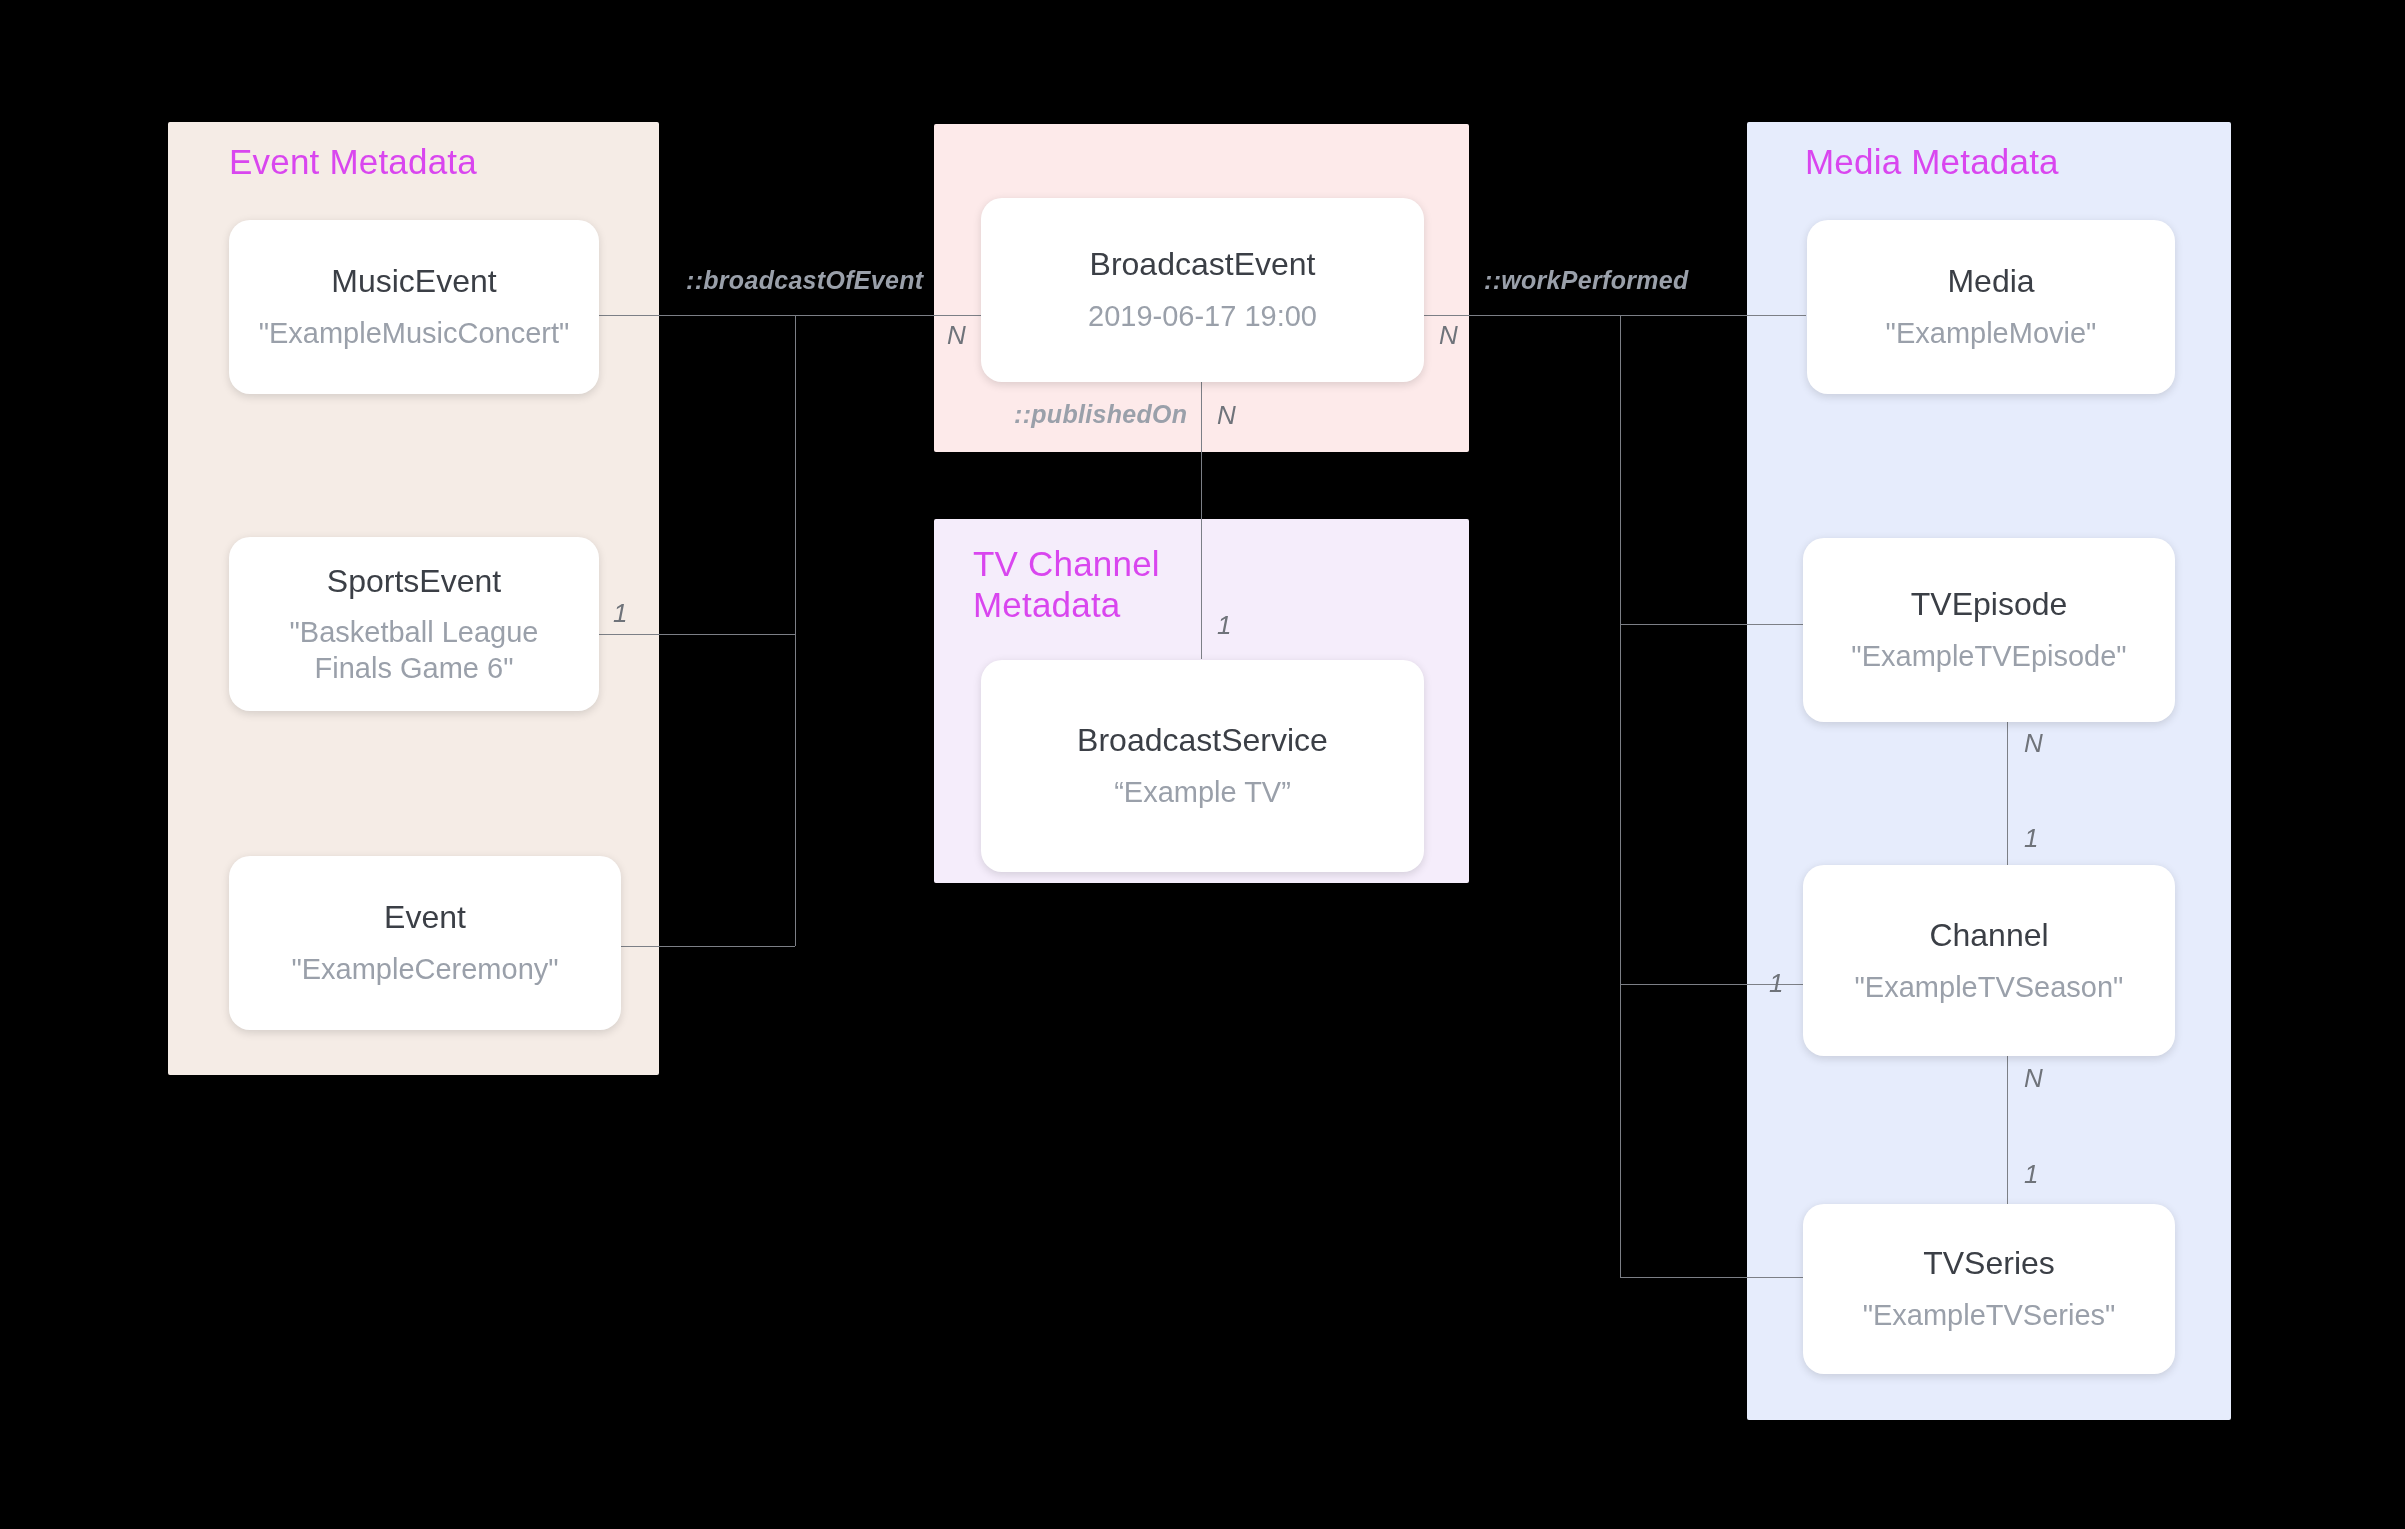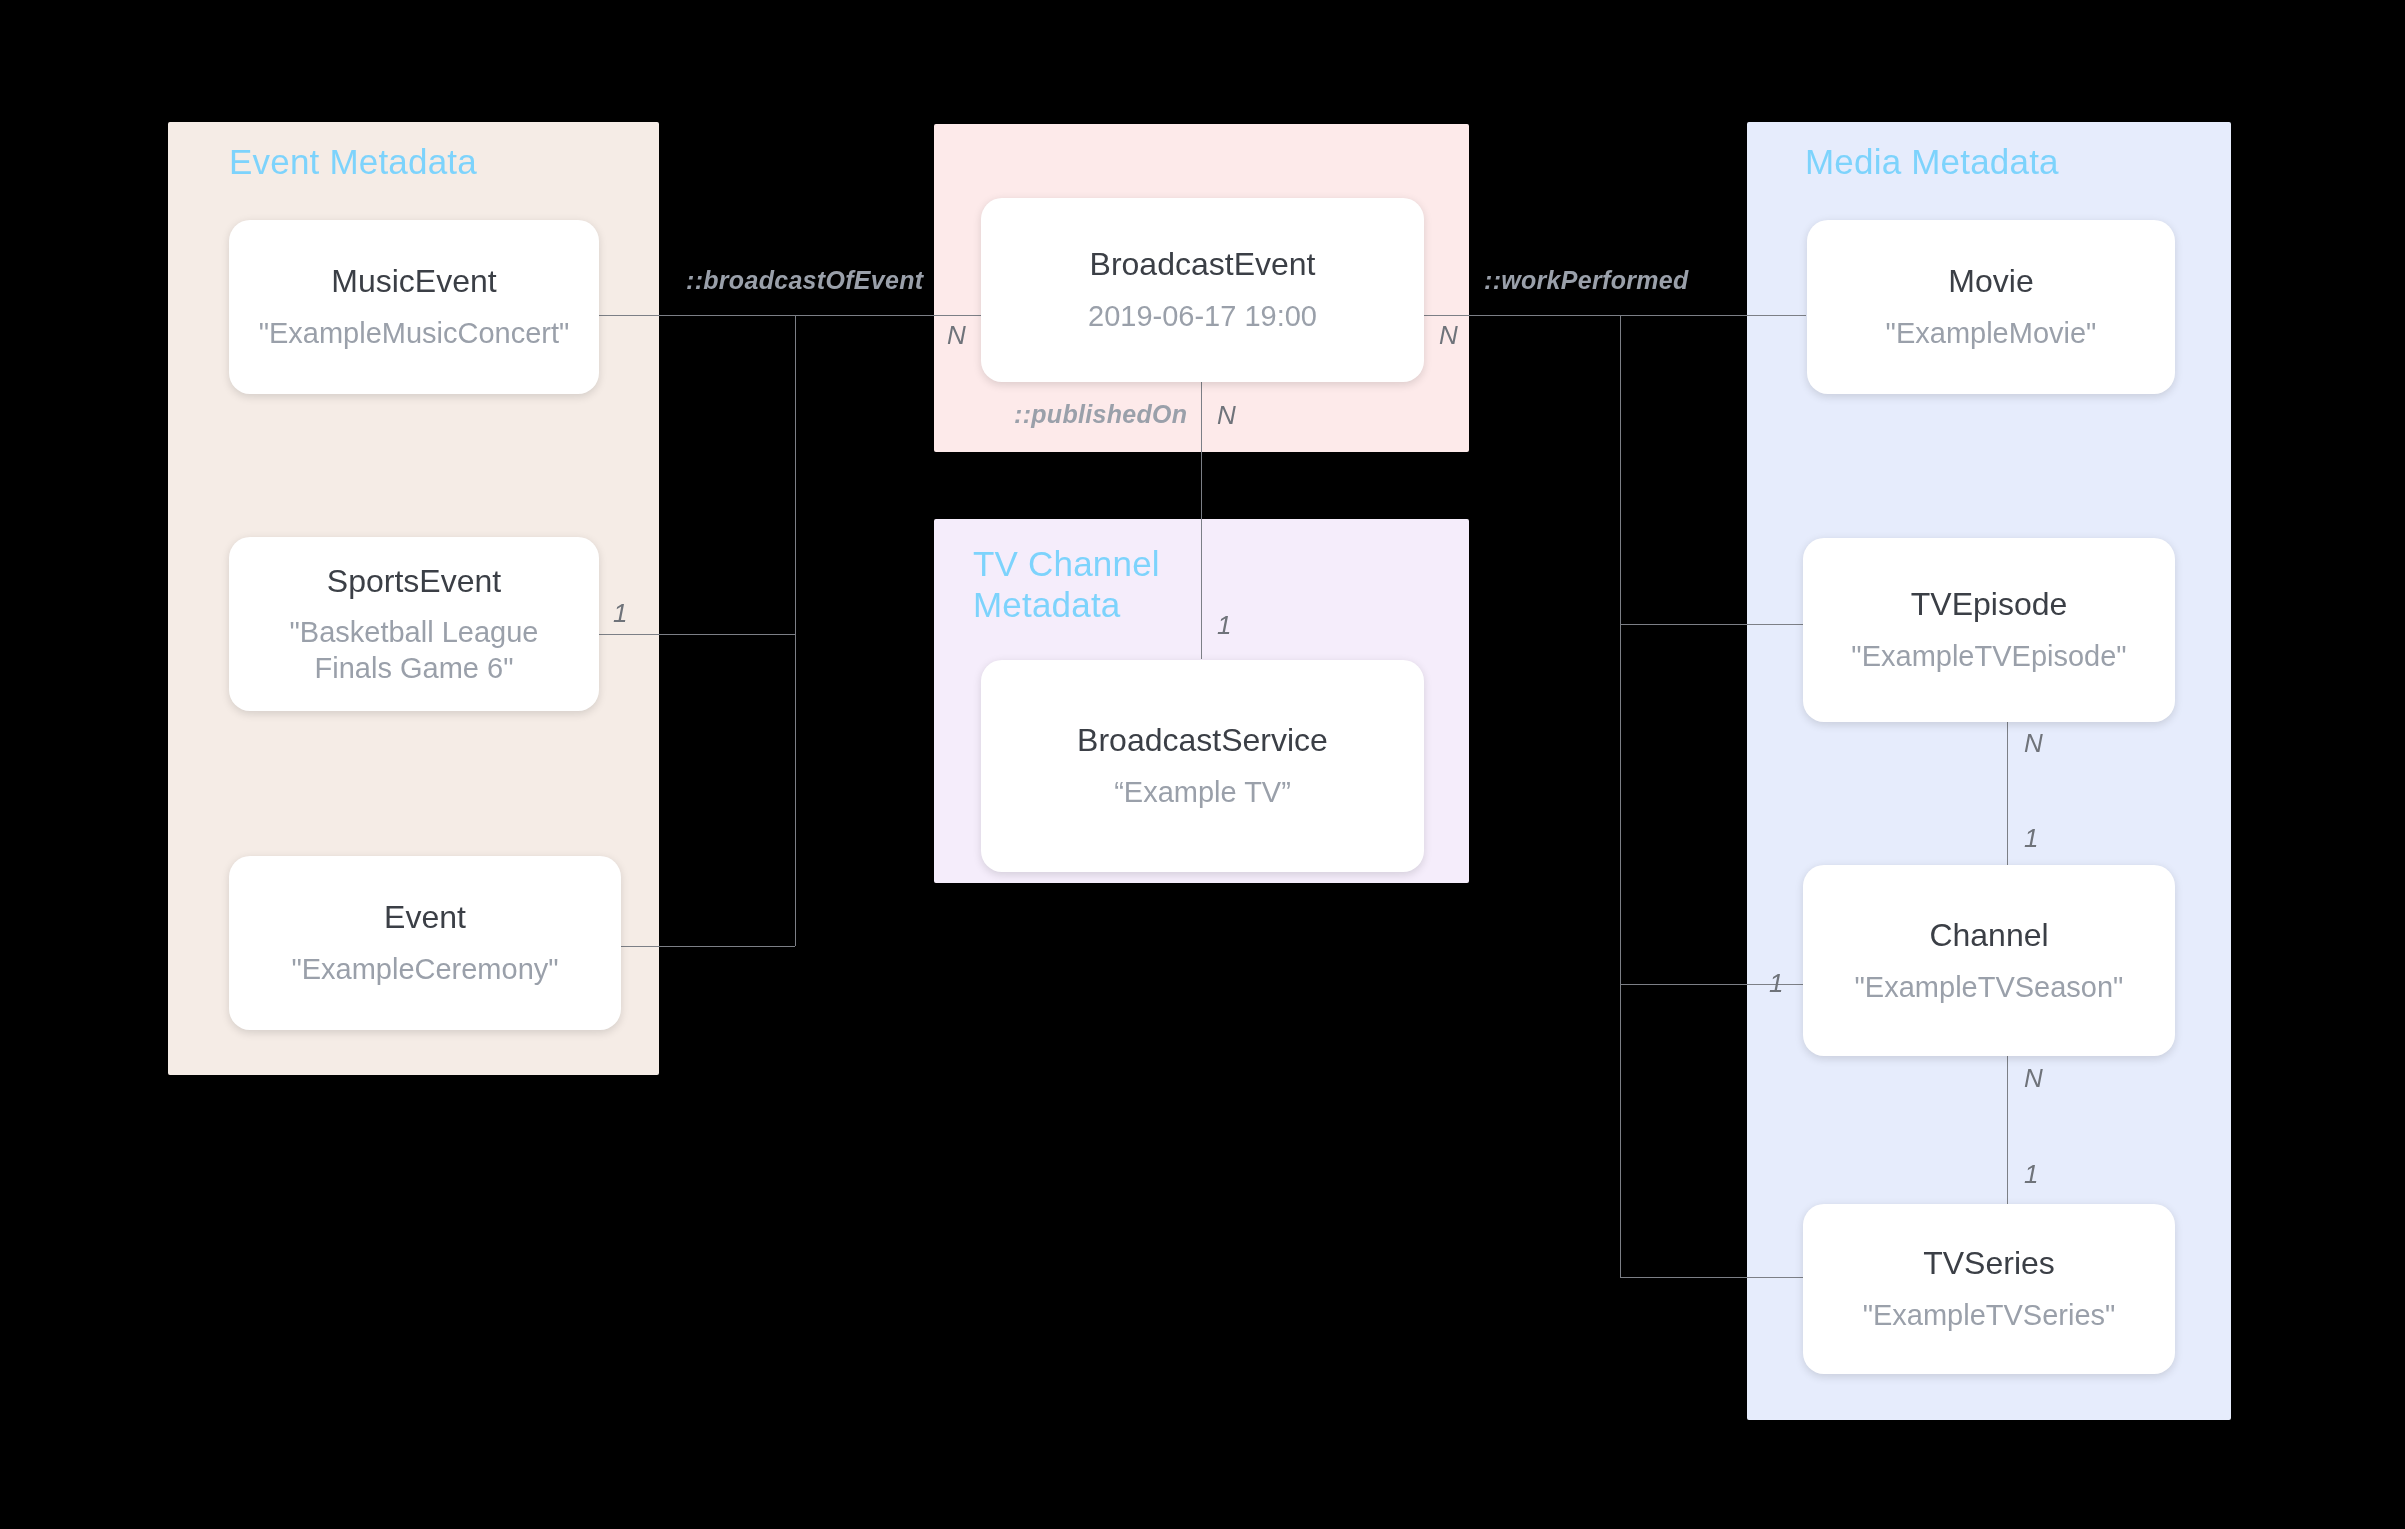--- a/index.html
+++ b/index.html
@@ -1,21 +1,21 @@
 <!DOCTYPE html>
 <html><head>
 <meta charset="utf-8">
 <style>
   html,body{margin:0;padding:0;background:#000;}
   body{width:2405px;height:1529px;position:relative;overflow:hidden;
        font-family:"Liberation Sans","DejaVu Sans",sans-serif;}
   #canvas{position:absolute;inset:0;background:#000;}
 
   .panel{position:absolute;border-radius:1.9px;}
-  .panel-title{position:absolute;font-size:35px;color:#7dd3fc;letter-spacing:0.2px;line-height:1.18;font-weight:400;}
+  .panel-title{position:absolute;font-size:35px;color:#d946ef;letter-spacing:0.2px;line-height:1.18;font-weight:400;}
 
   .card{position:absolute;background:#fff;border-radius:21px;
         box-shadow:0 2.9px 8.6px rgba(0,0,0,.13);
         display:flex;flex-direction:column;align-items:center;justify-content:center;
         text-align:center;box-sizing:border-box;padding:9.6px 17px;}
   .card-title{font-size:32px;color:#3b3f46;line-height:1.2;font-weight:400;}
   .card-value{font-size:29px;color:#9aa0aa;line-height:1.22;margin-top:15.3px;font-weight:400;}
 
   .line-h{position:absolute;height:0;border-top:1.9px solid #7c7f86;}
   .line-v{position:absolute;width:0;border-left:1.9px solid #7c7f86;}
@@ -98,21 +98,21 @@
     <div class="card-title">BroadcastEvent</div>
     <div class="card-value">2019-06-17 19:00</div>
   </div>
 
   <div class="card" style="left:981px;top:660px;width:443px;height:212px;">
     <div class="card-title">BroadcastService</div>
     <div class="card-value">“Example TV”</div>
   </div>
 
   <div class="card" style="left:1807px;top:220px;width:368px;height:174px;">
-    <div class="card-title">Movie</div>
+    <div class="card-title">Media</div>
     <div class="card-value">"ExampleMovie"</div>
   </div>
 
   <div class="card" style="left:1803px;top:538px;width:372px;height:184px;">
     <div class="card-title">TVEpisode</div>
     <div class="card-value">"ExampleTVEpisode"</div>
   </div>
 
   <div class="card" style="left:1803px;top:865px;width:372px;height:191px;">
     <div class="card-title">Channel</div>

